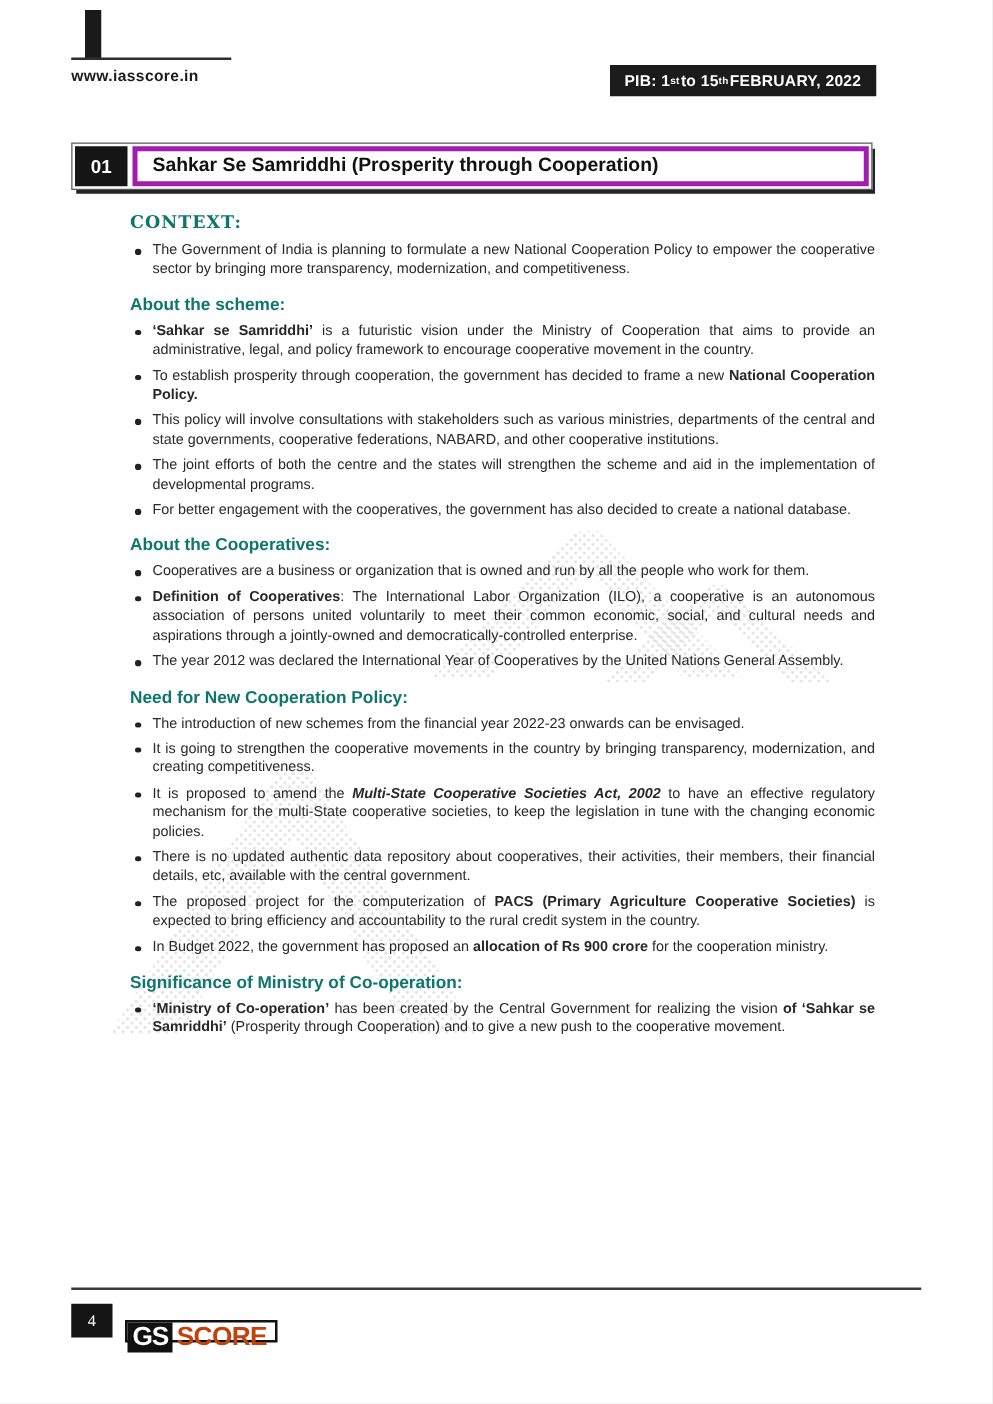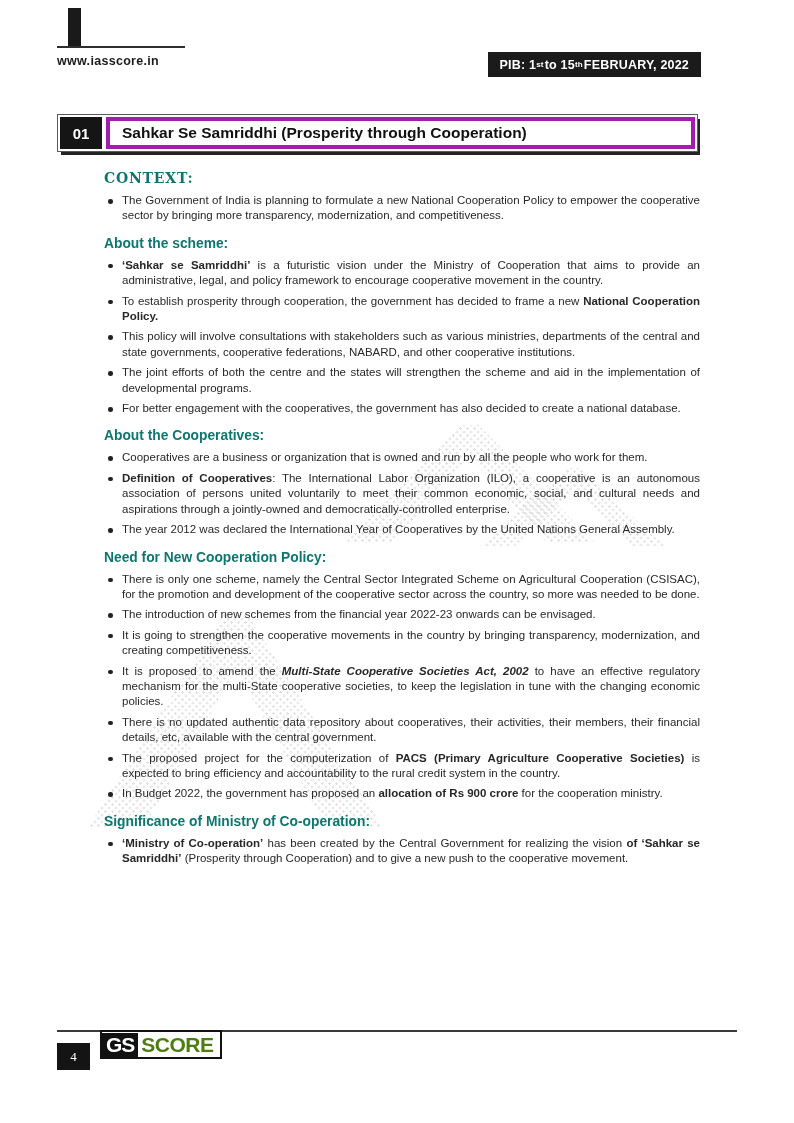--- a/index.html
+++ b/index.html
@@ -67,29 +67,29 @@
   }
 
   
   .footer-rule { position:absolute; left:57px; top:1030px; width:680px; height:2px; background:#3a3a3a; }
   .page-num {
     position:absolute; left:57px; top:1043px; width:33px; height:27px;
     background:#141414; color:#ffffff; font-family:"Liberation Serif", serif;
     font-size:13px; display:flex; align-items:center; justify-content:center;
   }
   .logo {
-    position:absolute; left:100px; top:1030px; height:29px;
-    border:2px solid #111111; display:inline-flex; align-items:center; background:#ffffff;
+    position:absolute; left:100px; top:1056px; height:18px;
+    border:2px solid #111111; display:inline-flex; align-items:flex-start; background:#ffffff;
   }
   .logo .gs {
     background:#111111; color:#ffffff; font-weight:bold; font-size:21px;
     display:flex; align-items:center; padding:0 4px; letter-spacing:-1px;
   }
   .logo .score {
-    color:#4d7c0f; font-weight:bold; font-size:21px;
+    color:#c2410c; font-weight:bold; font-size:21px;
     display:flex; align-items:center; padding:0 6px 0 3px; letter-spacing:-.5px;border-radius:11px;
   }
 </style>
 </head>
 <body>
 
 <div class="page">
 
   <div class="brand-bar"></div>
   <div class="header-rule"></div>
@@ -125,21 +125,20 @@
         <li><span>For better engagement with the cooperatives, the government has also decided to create a national database.</span></li>
       </ul>
       <h2 class="sec-h ">About the Cooperatives:</h2>
       <ul class="bullets">
         <li><span>Cooperatives are a business or organization that is owned and run by all the people who work for them.</span></li>
         <li><span style="font-weight: bold;">Definition of Cooperatives</span><span>: The International Labor Organization (ILO), a cooperative is an autonomous association of persons united voluntarily to meet their common economic, social, and cultural needs and aspirations through a jointly-owned and democratically-controlled enterprise.</span></li>
         <li><span>The year 2012 was declared the International Year of Cooperatives by the United Nations General Assembly.</span></li>
       </ul>
       <h2 class="sec-h ">Need for New Cooperation Policy:</h2>
       <ul class="bullets">
-        <li><span>There is only one scheme, namely the Central Sector Integrated Scheme on Agricultural Cooperation (CSISAC), for the promotion and development of the cooperative sector across the country, so more was needed to be done.</span></li>
         <li><span>The introduction of new schemes from the financial year 2022-23 onwards can be envisaged.</span></li>
         <li><span>It is going to strengthen the cooperative movements in the country by bringing transparency, modernization, and creating competitiveness.</span></li>
         <li><span>It is proposed to amend the </span><span style="font-weight: bold; font-style: italic;">Multi-State Cooperative Societies Act, 2002</span><span> to have an effective regulatory mechanism for the multi-State cooperative societies, to keep the legislation in tune with the changing economic policies.</span></li>
         <li><span>There is no updated authentic data repository about cooperatives, their activities, their members, their financial details, etc, available with the central government.</span></li>
         <li><span>The proposed project for the computerization of </span><span style="font-weight: bold;">PACS (Primary Agriculture Cooperative Societies)</span><span> is expected to bring efficiency and accountability to the rural credit system in the country.</span></li>
         <li><span>In </span><span style="font-weight: normal;">Budget 2022</span><span>, the government has proposed an </span><span style="font-weight: bold;">allocation of Rs 900 crore</span><span> for the cooperation ministry.</span></li>
       </ul>
       <h2 class="sec-h ">Significance of Ministry of Co-operation:</h2>
       <ul class="bullets">
         <li><span style="font-weight: bold;">‘Ministry of Co-operation’</span><span> has been created by the Central Government for realizing the vision </span><span style="font-weight: bold;">of ‘Sahkar se Samriddhi’</span><span> (Prosperity through Cooperation) and to give a new push to the cooperative movement.</span></li>

